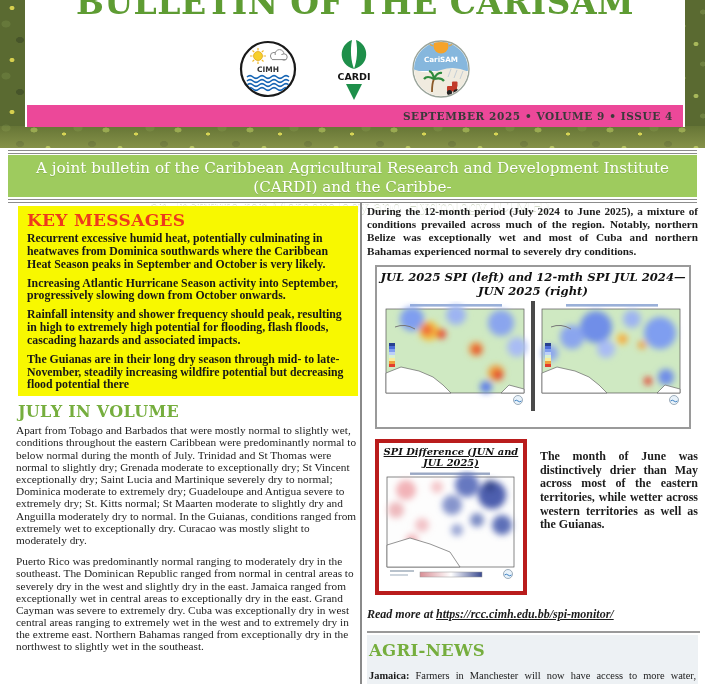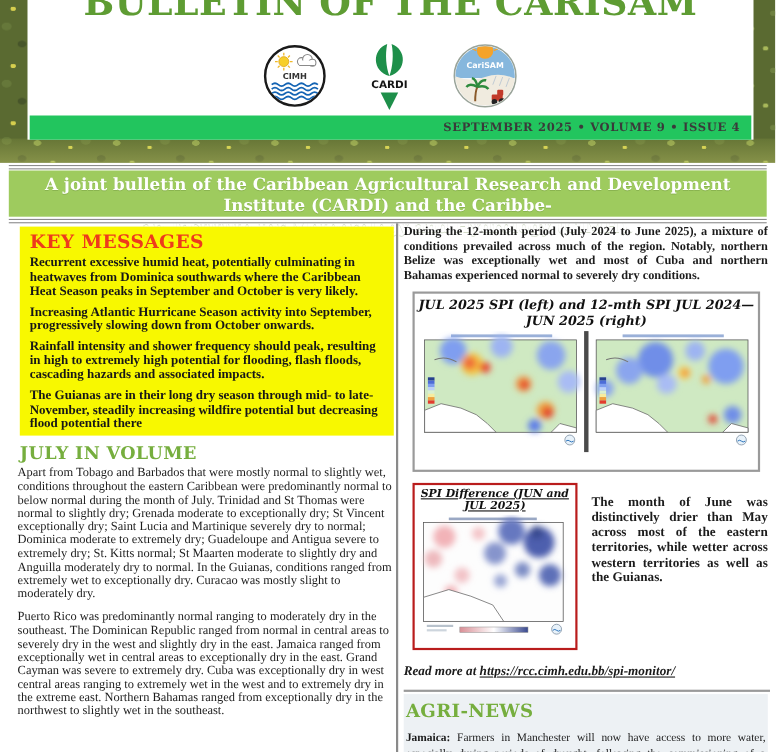--- a/index.html
+++ b/index.html
@@ -19,30 +19,30 @@
       radial-gradient(9px 7px at 6px 24px,  #66783a 45%, transparent 55%);
     background-size:72px 52px;}
   .photo::after{content:"";position:absolute;left:0;right:0;bottom:0;height:22px;
     background:linear-gradient(to bottom,rgba(190,200,90,.12),rgba(214,218,116,.35));}
 
   .card{position:absolute;left:25px;top:0;width:660px;height:127px;background:#fff;}
   .bulletin-title{position:absolute;top:-17px;left:0;right:0;text-align:center;
     font-size:33px;font-weight:bold;color:#5e9c33;white-space:nowrap;letter-spacing:.5px;}
   .logos{position:absolute;top:38px;left:0;right:0;display:flex;justify-content:center;
     align-items:center;gap:32px;}
-  .issue-bar{position:absolute;bottom:0;left:2px;right:2px;height:22px;background:#22c55e;
+  .issue-bar{position:absolute;bottom:0;left:2px;right:2px;height:22px;background:#ec4899;
     color:#3a3a3a;font-weight:bold;font-size:10.5px;line-height:22px;text-align:right;
     padding-right:10px;letter-spacing:.6px;}
 
   
   .hrule{position:absolute;left:8px;width:689px;height:2px;background:#fff;
     border-top:1px solid #8c8c8c;border-bottom:1px solid #8c8c8c;}
   .rule-1{top:150px;} .rule-2{top:199px;}
   .banner{position:absolute;left:8px;top:155px;width:689px;height:42px;background:#9ecb5e;
-    color:#fff;font-weight:bold;font-size:15.2px;text-align:center;box-sizing:border-box;
+    color:#fff;font-weight:normal;font-size:15.2px;text-align:center;box-sizing:border-box;
     padding-top:4px;line-height:1.25;text-shadow:0 1px 0 rgba(80,110,40,.25);}
 
   
   .vdivider{position:absolute;left:360px;top:203px;width:2px;height:481px;background:#8a8a8a;}
 
   .left-col{position:absolute;left:14px;top:204px;width:345px;}
   .key-box{margin:2px 0 0 4px;width:340px;box-sizing:border-box;background:#f8f800;
     padding:4px 13px 5px 9px;}
   .key-title{color:#ee3a1c;font-size:17px;font-weight:bold;margin:0 0 2px 0;letter-spacing:.3px;}
   .key-box p{margin:0 0 6px 0;font-size:11.8px;font-weight:bold;color:#171717;
@@ -55,21 +55,21 @@
 
   .right-col{position:absolute;left:367px;top:205px;width:331px;}
   .intro{font-family:"Liberation Serif",serif;font-weight:bold;font-size:11.2px;
     line-height:1.18;text-align:justify;color:#1c1c1c;margin:0;}
   .maps-box{margin:7px 7px 0 8px;border:2px solid #9a9a9a;padding:2px 3px 16px 3px;}
   .maps-title{font-style:italic;font-weight:bold;text-align:center;font-size:11.6px;
     margin:1px 0 3px 0;color:#111;}
   .maps-row{display:flex;align-items:stretch;justify-content:center;}
   .map-sep{width:4px;background:#4a4a4a;margin:0 1px;}
   .diff-row{display:flex;margin:10px 0 0 8px;}
-  .diff-box{border:2px solid #b91c1c;padding:2px 3px 3px 3px;width:143px;box-sizing:content-box;}
+  .diff-box{border:4px solid #b91c1c;padding:2px 3px 3px 3px;width:143px;box-sizing:content-box;}
   .diff-title{font-style:italic;font-weight:bold;font-size:9.9px;text-align:center;
     text-decoration:underline;margin:1px 0 2px 0;color:#111;}
   .june-note{margin-left:13px;width:164px;font-family:"Liberation Serif",serif;font-weight:bold;
     font-size:12px;line-height:1.14;text-align:justify;padding-top:11px;color:#1c1c1c;}
   .read-more{margin:12px 0 0 0;font-weight:bold;font-style:italic;font-size:12px;color:#1b1b1b;
     font-family:"Liberation Serif",serif;}
   .read-more a{color:#1b1b1b;text-decoration:underline;}
   .agri-rule{margin-top:9px;width:333px;border-top:2px solid #9a9a9a;}
   .agri-panel{background:#edf1f4;margin-top:2px;padding:4px 2px 30px 2px;}
   .agri-title{color:#76ae3e;font-size:16.5px;font-weight:bold;margin:2px 0 9px 0;letter-spacing:.3px;}

